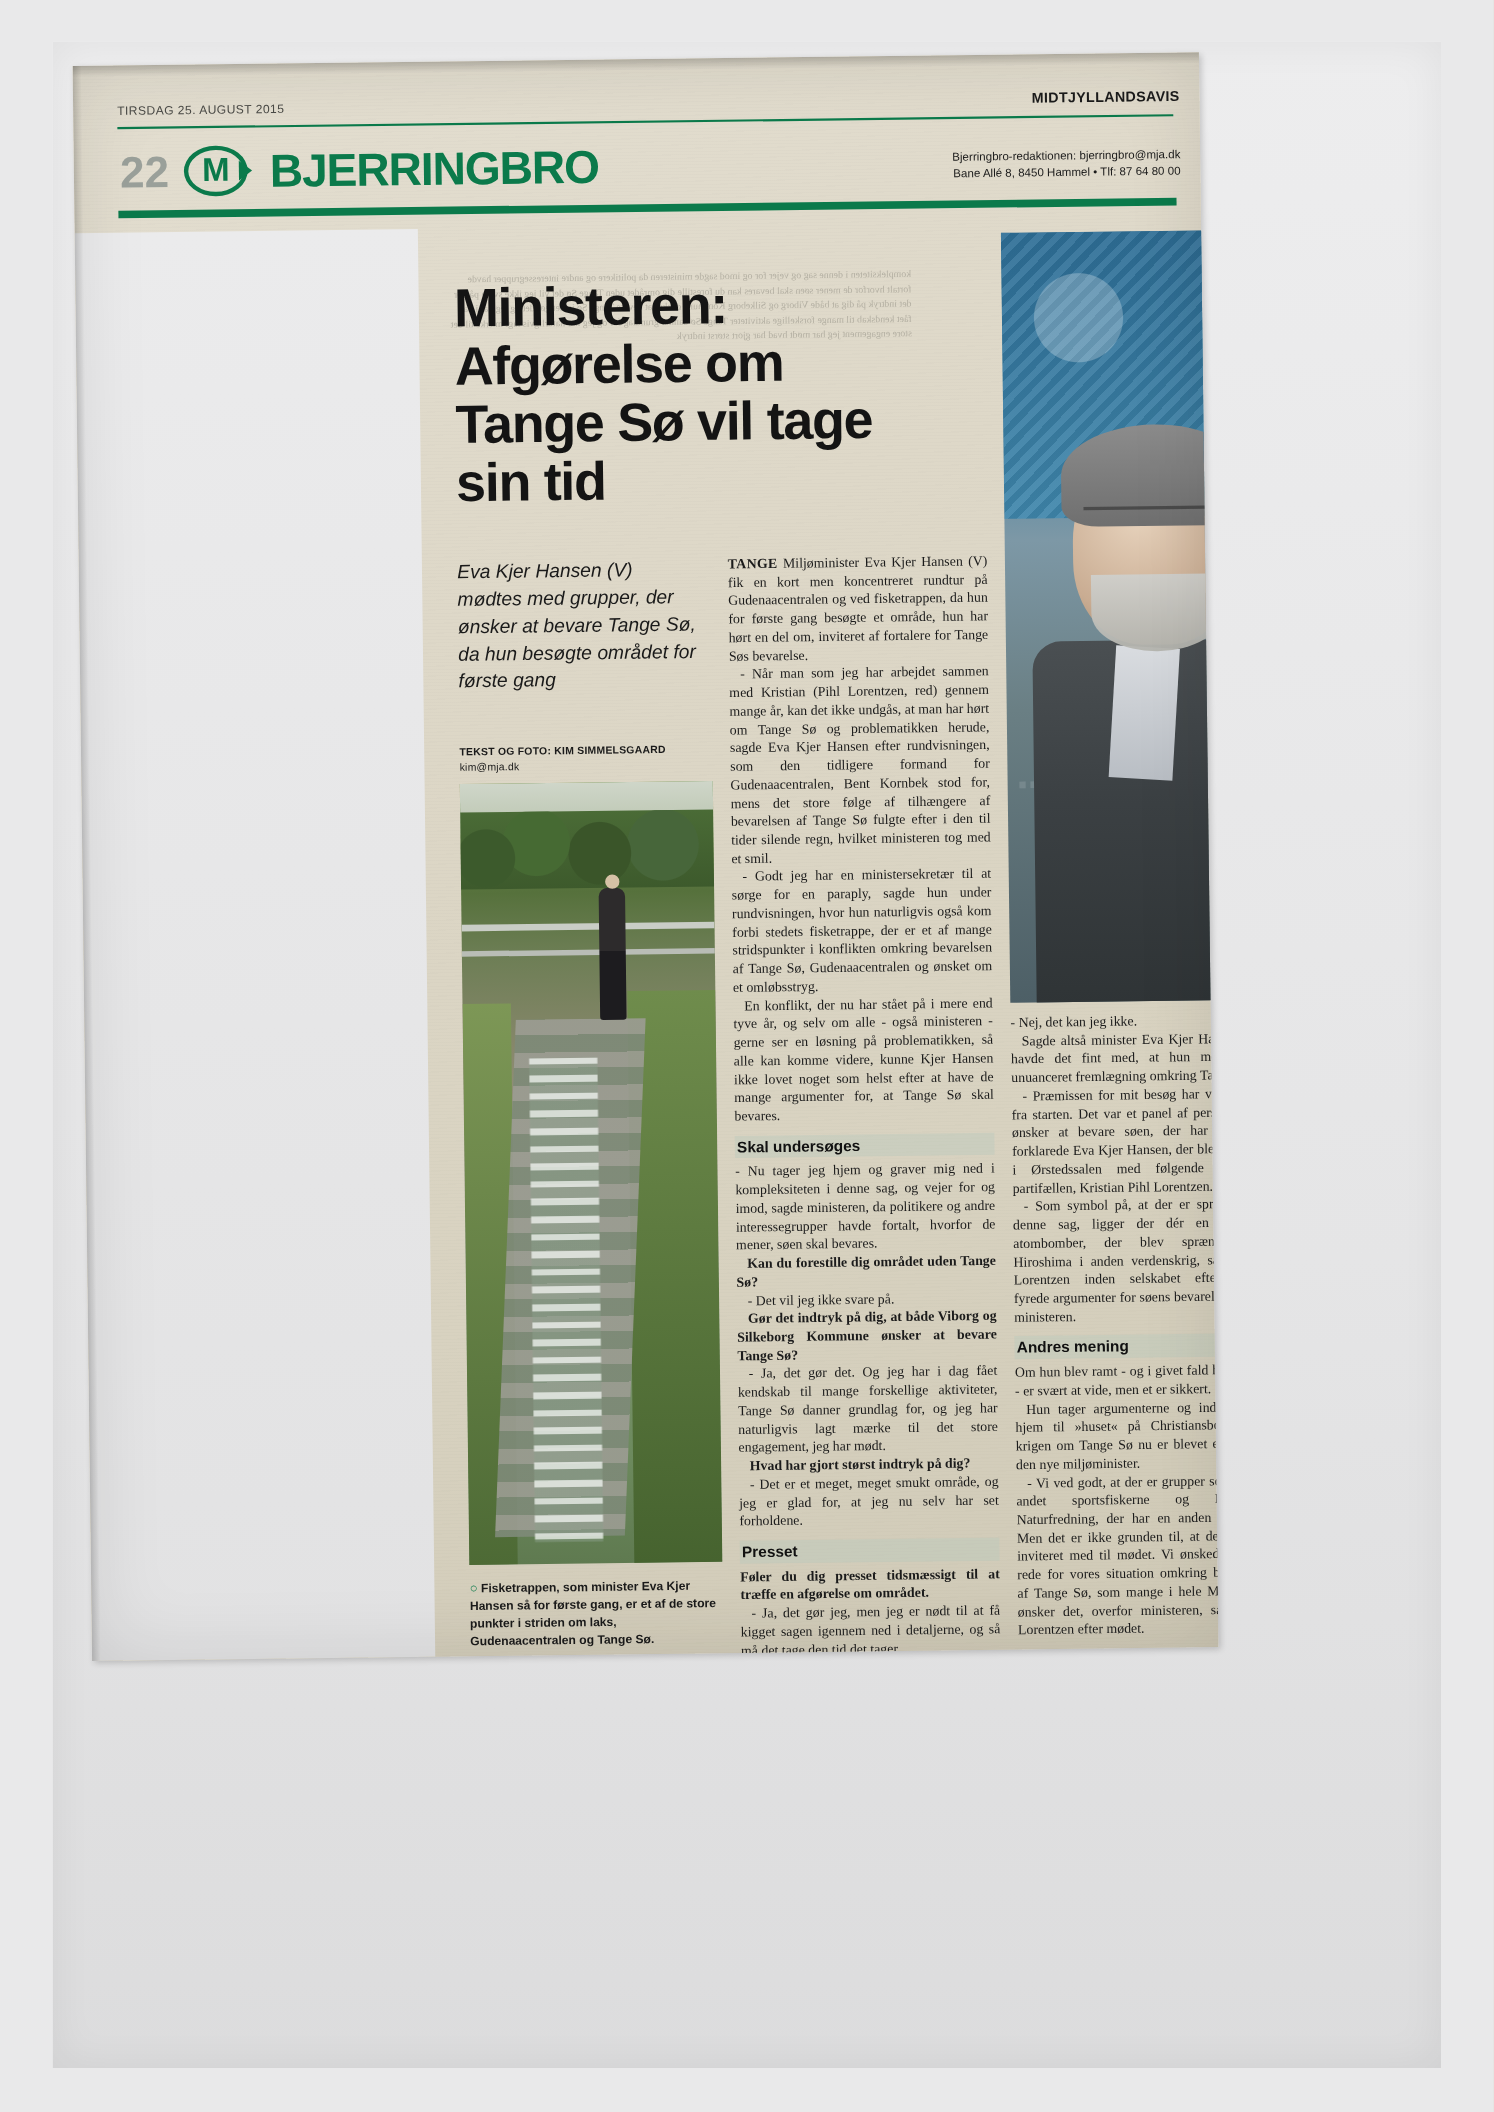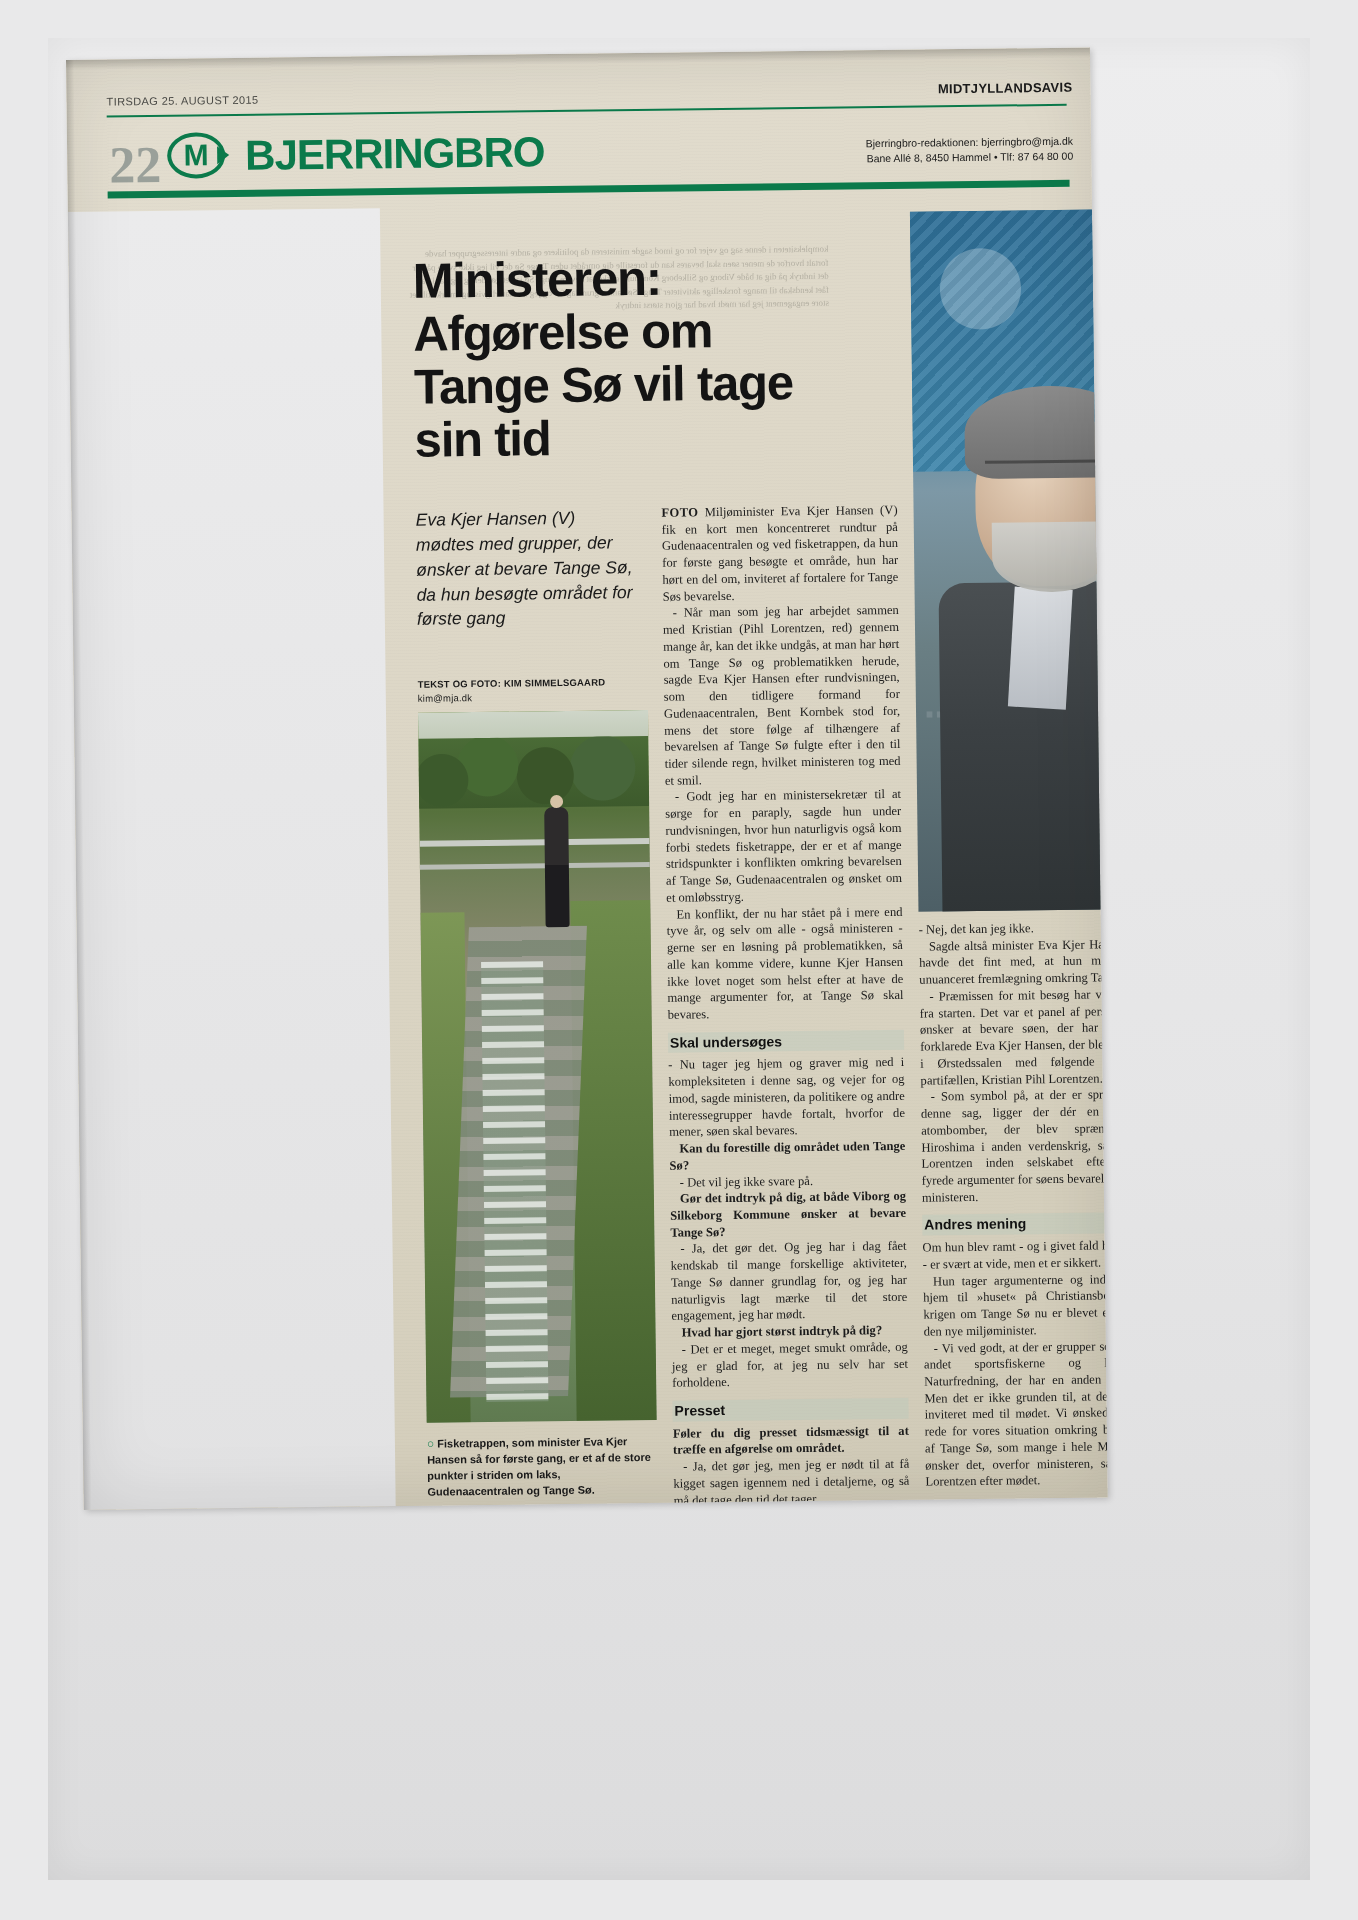--- a/index.html
+++ b/index.html
@@ -46,22 +46,22 @@
     color:#4a4a46;font-family:"Liberation Sans",sans-serif;
   }
   .masthead .brandright{
     position:absolute;right:18px;top:32px;font-size:13px;font-weight:bold;
     letter-spacing:.3px;color:#1b1b1b;font-family:"Liberation Sans",sans-serif;
   }
   .masthead .hrule{
     position:absolute;left:40px;top:56px;width:960px;height:2px;background:#0b7a4b;
   }
   .masthead .pagenum{
-    position:absolute;left:42px;top:76px;font-size:52px;font-weight:bold;color:#9aa09a;
-    font-family:Liberation Serif, serif;
+    position:absolute;left:42px;top:76px;font-size:40px;font-weight:bold;color:#9aa09a;
+    font-family:Liberation Sans, sans-serif;
   }
   .masthead .mlogo{
     position:absolute;left:100px;top:74px;width:58px;height:46px;border-radius:50%;
     border:4px solid #0b7a4b;box-sizing:border-box;
     color:#0b7a4b;font-family:"Liberation Sans",sans-serif;font-weight:bold;
     font-size:30px;line-height:38px;text-align:center;
   }
   .masthead .mlogo:after{
     content:"";position:absolute;right:-8px;top:10px;width:0;height:0;
     border-top:9px solid transparent;border-bottom:9px solid transparent;border-left:12px solid #0b7a4b;
@@ -307,21 +307,21 @@
         <div class="water"></div>
         <div class="person"></div>
       </div>
 
       <div class="caption">
         <span class="bullet">○</span>
         <span>Fisketrappen, som minister Eva Kjer Hansen så for første gang, er et af de store punkter i striden om laks, Gudenaacentralen og Tange Sø.</span>
       </div>
 
       <div class="col-mid">
-        <p class="first"><span class="kicker">FOTO</span> <span>Miljøminister Eva Kjer Hansen (V) fik en kort men koncentreret rundtur på Gudenaacentralen og ved fisketrappen, da hun for første gang besøgte et område, hun har hørt en del om, inviteret af fortalere for Tange Søs bevarelse.</span></p>
+        <p class="first"><span class="kicker">TANGE</span> <span>Miljøminister Eva Kjer Hansen (V) fik en kort men koncentreret rundtur på Gudenaacentralen og ved fisketrappen, da hun for første gang besøgte et område, hun har hørt en del om, inviteret af fortalere for Tange Søs bevarelse.</span></p>
         <p>- Når man som jeg har arbejdet sammen med Kristian (Pihl Lorentzen, red) gennem mange år, kan det ikke undgås, at man har hørt om Tange Sø og problematikken herude, sagde Eva Kjer Hansen efter rundvisningen, som den tidligere formand for Gudenaacentralen, Bent Kornbek stod for, mens det store følge af tilhængere af bevarelsen af Tange Sø fulgte efter i den til tider silende regn, hvilket ministeren tog med et smil.</p>
         <p>- Godt jeg har en ministersekretær til at sørge for en paraply, sagde hun under rundvisningen, hvor hun naturligvis også kom forbi stedets fisketrappe, der er et af mange stridspunkter i konflikten omkring bevarelsen af Tange Sø, Gudenaacentralen og ønsket om et omløbsstryg.</p>
         <p>En konflikt, der nu har stået på i mere end tyve år, og selv om alle - også ministeren - gerne ser en løsning på problematikken, så alle kan komme videre, kunne Kjer Hansen ikke lovet noget som helst efter at have de mange argumenter for, at Tange Sø skal bevares.</p>
 
         <div class="subhead band">Skal undersøges</div>
         <p class="first">- Nu tager jeg hjem og graver mig ned i kompleksiteten i denne sag, og vejer for og imod, sagde ministeren, da politikere og andre interessegrupper havde fortalt, hvorfor de mener, søen skal bevares.</p>
         <p class="q">Kan du forestille dig området uden Tange Sø?</p>
         <p>- Det vil jeg ikke svare på.</p>
         <p class="q">Gør det indtryk på dig, at både Viborg og Silkeborg Kommune ønsker at bevare Tange Sø?</p>
         <p>- Ja, det gør det. Og jeg har i dag fået kendskab til mange forskellige aktiviteter, Tange Sø danner grundlag for, og jeg har naturligvis lagt mærke til det store engagement, jeg har mødt.</p>

